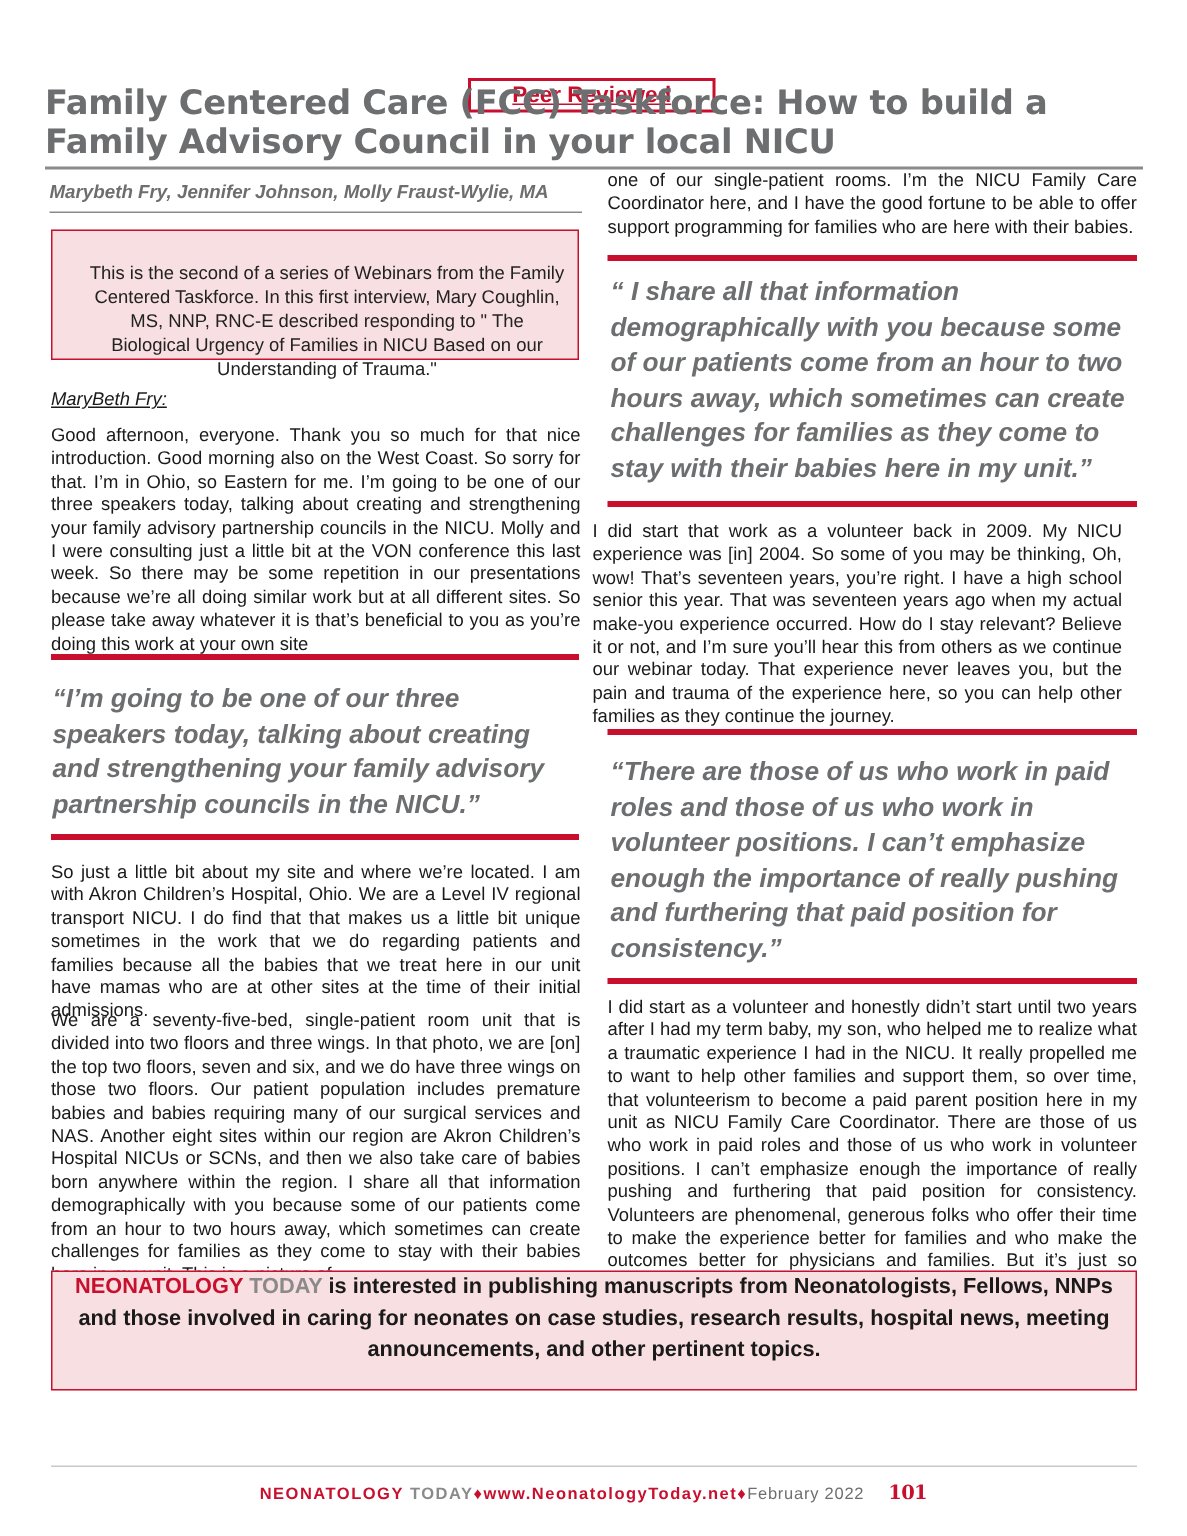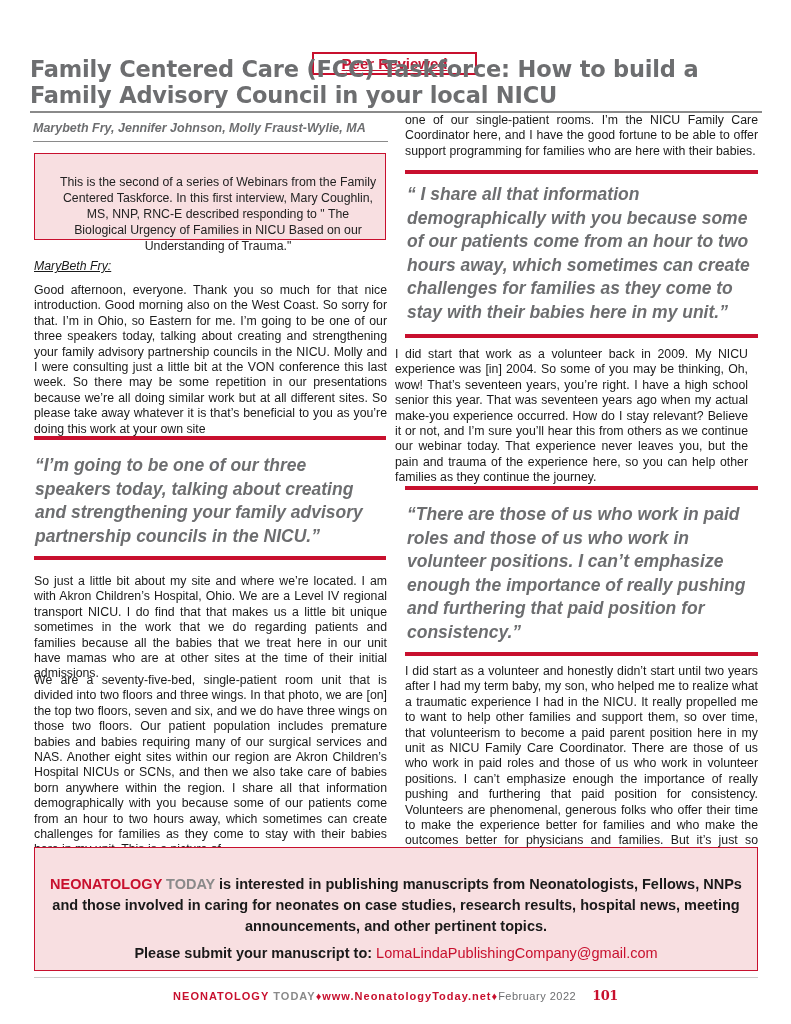--- a/index.html
+++ b/index.html
@@ -18,21 +18,21 @@
 
   .col { position: absolute; font-size: 12.3px; line-height: 15.4px; text-align: justify; color: #1a1a1a; }
   .col p { margin: 0; }
 
   .speaker { position: absolute; left: 34px; top: 259px; font-size: 12.3px; font-style: italic; text-decoration: underline; }
 
   .red-rule { position: absolute; height: 4px; background: #c8102e; }
 
   .pull { position: absolute; font-style: italic; font-weight: bold; color: #6d6e70; font-size: 17.5px; line-height: 23.5px; }
 
-  .ad-box { position: absolute; left: 34px; top: 847px; width: 724px; height: 124px; background: #f8dfe1; border: 1px solid #c8102e; box-sizing: border-box; text-align: center; padding-top: 26px; font-weight: bold; font-size: 14.5px; line-height: 21px; color: #1a1a1a; }
+  .ad-box { position: absolute; left: 34px; top: 847px; width: 724px; height: 80px; background: #f8dfe1; border: 1px solid #c8102e; box-sizing: border-box; text-align: center; font-weight: bold; font-size: 14.5px; line-height: 21px; color: #1a1a1a; }
   .ad-box .brand1 { color: #c8102e; }
   .ad-box .brand2 { color: #8a8a8a; }
   .ad-box .submit { margin-top: 6px; font-size: 14.5px; }
   .ad-box .email { color: #c8102e; font-weight: normal; }
 
   .footer-rule { position: absolute; left: 34px; top: 977px; width: 724px; height: 1px; background: #c9c9c9; }
   .footer { position: absolute; left: 0; top: 988px; width: 791px; text-align: center; font-size: 11px; letter-spacing: 1px; }
   .footer .f-brand1 { color: #c8102e; font-weight: bold; }
   .footer .f-brand2 { color: #8a8a8a; font-weight: bold; }
   .footer .f-sep { color: #c8102e; }
@@ -93,23 +93,20 @@
 
 <div class="col" style="left:405px; top:664px; width:353px;">
   <p>I did start as a volunteer and honestly didn’t start until two years after I had my term baby, my son, who helped me to realize what a traumatic experience I had in the NICU. It really propelled me to want to help other families and support them, so over time, that volunteerism to become a paid parent position here in my unit as NICU Family Care Coordinator. There are those of us who work in paid roles and those of us who work in volunteer positions. I can’t emphasize enough the importance of really pushing and furthering that paid position for consistency. Volunteers are phenomenal, generous folks who offer their time to make the experience better for families and who make the outcomes better for physicians and families. But it’s just so important to really push for that consis-</p>
 </div>
 
 <div class="ad-box">
   <div style="padding: 0 10px;">
     <span class="brand1">NEONATOLOGY</span>
     <span class="brand2">TODAY</span><span> is interested in publishing manuscripts from Neonatologists, Fellows, NNPs and those involved in caring for neonates on case studies, research results, hospital news, meeting announcements, and other pertinent topics.</span>
   </div>
-  <div class="submit">
-    <span>Please submit your manuscript to: </span><span class="email">LomaLindaPublishingCompany@gmail.com</span>
-  </div>
 </div>
 
 <div class="footer-rule"></div>
 
 <div class="footer">
   <span class="f-brand1">NEONATOLOGY</span>
   <span class="f-brand2">TODAY</span><span class="f-sep">♦</span><span class="f-url">www.NeonatologyToday.net</span><span class="f-sep">♦</span><span class="f-date">February 2022</span>
   <span class="f-page">101</span>
 </div>
 

